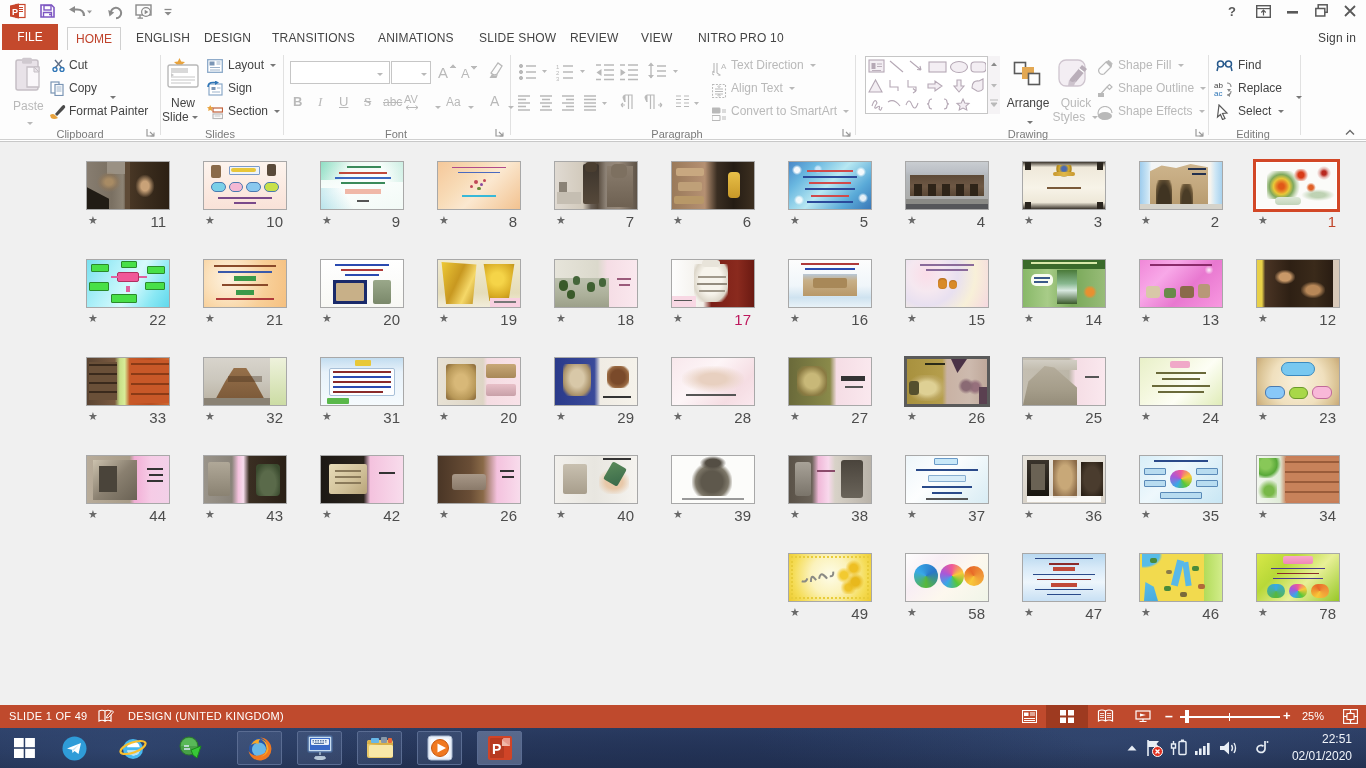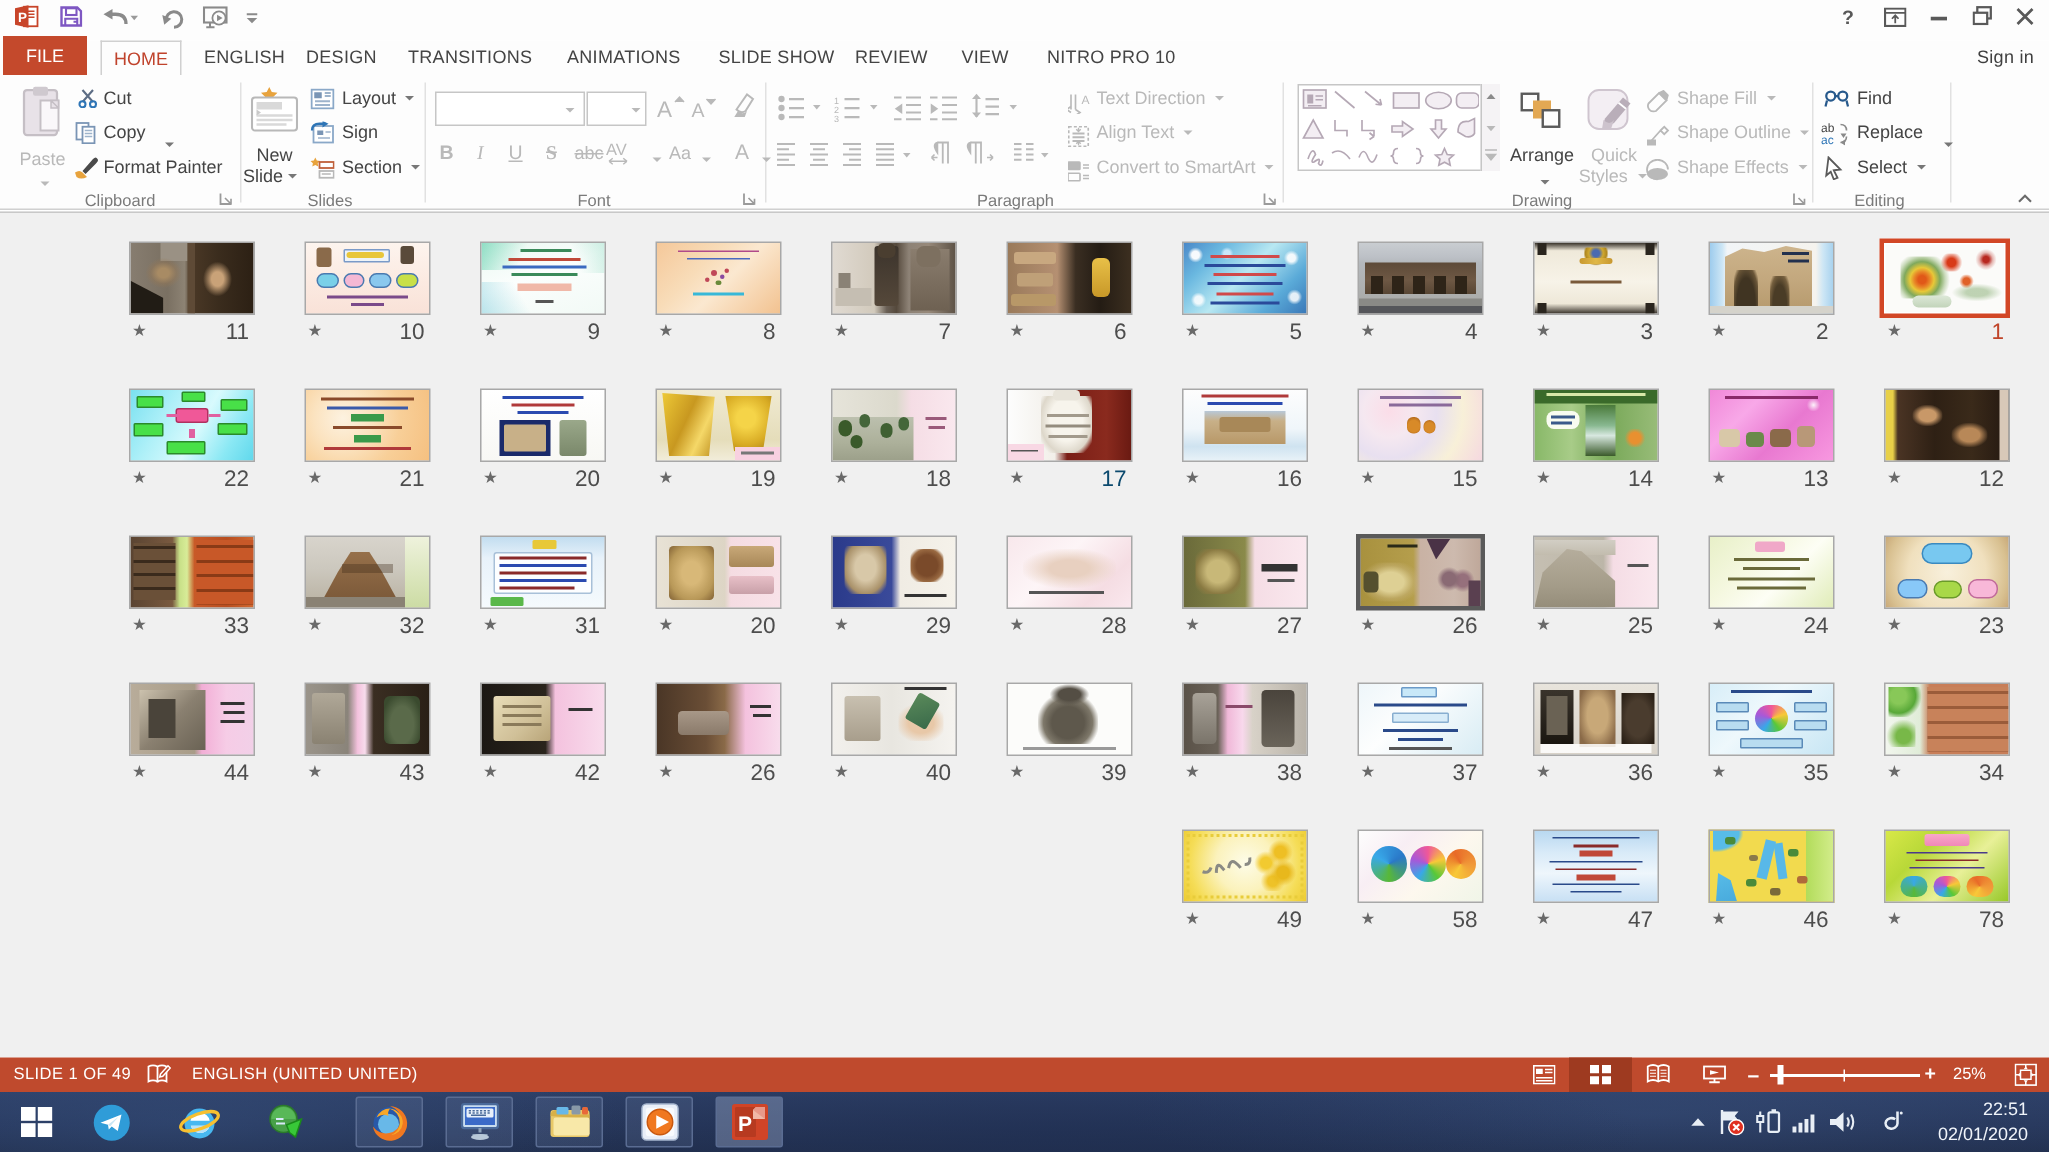--- a/index.html
+++ b/index.html
@@ -558,21 +558,21 @@
 <div class="thumb" style="left:671px;top:117px;background:linear-gradient(90deg,#fdfdfd 0%,#f2efe9 38%,#7a1e16 48%,#8a2a1e 80%,#6a1a12 100%)">
       <i class="abs" style="left:22px;top:4px;width:34px;height:38px;background:radial-gradient(ellipse at 50% 42%,#f7f4ec 45%,#ddd7ca 72%,transparent 86%);"></i>
       <i class="abs" style="left:30px;top:0px;width:18px;height:7px;background:#e8e4da;border-radius:3px;"></i>
       <i class="abs" style="left:26px;top:16px;width:28px;height:2px;background:#a29a8c;"></i>
       <i class="abs" style="left:25px;top:23px;width:30px;height:2px;background:#948c7e;"></i>
       <i class="abs" style="left:27px;top:30px;width:26px;height:2px;background:#a29a8c;"></i>
       <i class="abs" style="left:0px;top:36px;width:24px;height:11px;background:#f8d8e4;"></i>
       <i class="abs" style="left:2px;top:40px;width:18px;height:1.2px;background:#555;"></i>
     </div>
 <div class="tstar" style="left:673px;top:170px">★</div>
-<div class="tnum" style="left:673px;top:169px;color:#0c4a6e">17</div>
+<div class="tnum" style="left:673px;top:169px;color:#be185d">17</div>
 <div class="thumb" style="left:788px;top:117px;background:linear-gradient(180deg,#fdfdfd 0%,#f0f6fa 55%,#cfe3f0 80%,#e8f2f8 100%)">
       <i class="abs" style="left:12px;top:3px;width:58px;height:1.5px;background:#b03a3a;"></i>
       <i class="abs" style="left:16px;top:8px;width:50px;height:1.5px;background:#2a4ab0;"></i>
       <i class="abs" style="left:14px;top:14px;width:54px;height:22px;background:linear-gradient(180deg,#b8c8d8 0%,#c8b088 30%,#b89868 100%);"></i>
       <i class="abs" style="left:24px;top:18px;width:34px;height:10px;background:#a88858;border-radius:2px;"></i>
     </div>
 <div class="tstar" style="left:790px;top:170px">★</div>
 <div class="tnum" style="left:790px;top:169px;color:#4d4d4d">16</div>
 <div class="thumb" style="left:905px;top:117px;background:radial-gradient(circle at 25% 30%,#fbdde8 0%,#f5e8f0 25%,#e8e0f0 45%,#f8f0d8 70%,#f5d8e0 100%)">
       <i class="abs" style="left:14px;top:4px;width:54px;height:1.5px;background:#8a6a9a;"></i>
@@ -843,21 +843,21 @@
     </div>
 <div class="tstar" style="left:1258px;top:464px">★</div>
 <div class="tnum" style="left:1258px;top:463px;color:#4d4d4d">78</div>
 </div>
 <div id="status" class="abs">
 <div class="abs" style="left:9px;top:5px;font-size:11px;letter-spacing:.3px">SLIDE 1 OF 49</div>
 <svg class="abs" style="left:98px;top:4px" width="16" height="14" viewBox="0 0 16 14">
 <path d="M1 2 Q4 0.5 7 2 L7 12 Q4 10.5 1 12 Z M7 2 Q10 0.5 13 2 L13 12 Q10 10.5 7 12 Z" fill="none" stroke="#fff" stroke-width="1.2"></path>
 <path d="M9 7 L14 1.5 L15.5 3 L10.5 8.5 L8.5 9 Z" fill="#bf4a2d" stroke="#fff" stroke-width="1"></path>
 </svg>
-<div class="abs" style="left:128px;top:5px;font-size:11px;letter-spacing:.3px">ENGLISH (UNITED UNITED)</div>
+<div class="abs" style="left:128px;top:5px;font-size:11px;letter-spacing:.3px">DESIGN (UNITED KINGDOM)</div>
 <svg class="abs" style="left:1022px;top:5px" width="15" height="13" viewBox="0 0 15 13">
 <rect x="0.5" y="0.5" width="14" height="12" fill="none" stroke="#fff" stroke-width="1.1"></rect>
 <path d="M2 2.5 h4.5 v3.5 h-4.5 z" fill="#fff"></path>
       <path d="M8 3 h5 M8 5 h5 M2 8.5 h11 M2 10.5 h11" stroke="#fff" stroke-width="1.1"></path>
 </svg>
 <div class="abs" style="left:1046px;top:0;width:42px;height:23px;background:#9e3a20"></div>
 <svg class="abs" style="left:1060px;top:5px" width="14" height="13" viewBox="0 0 14 13">
 <rect x="0" y="0" width="6" height="5.5" fill="#fff"></rect>
       <rect x="8" y="0" width="6" height="5.5" fill="#fff"></rect>
 <rect x="0" y="7.5" width="6" height="5.5" fill="#fff"></rect>

